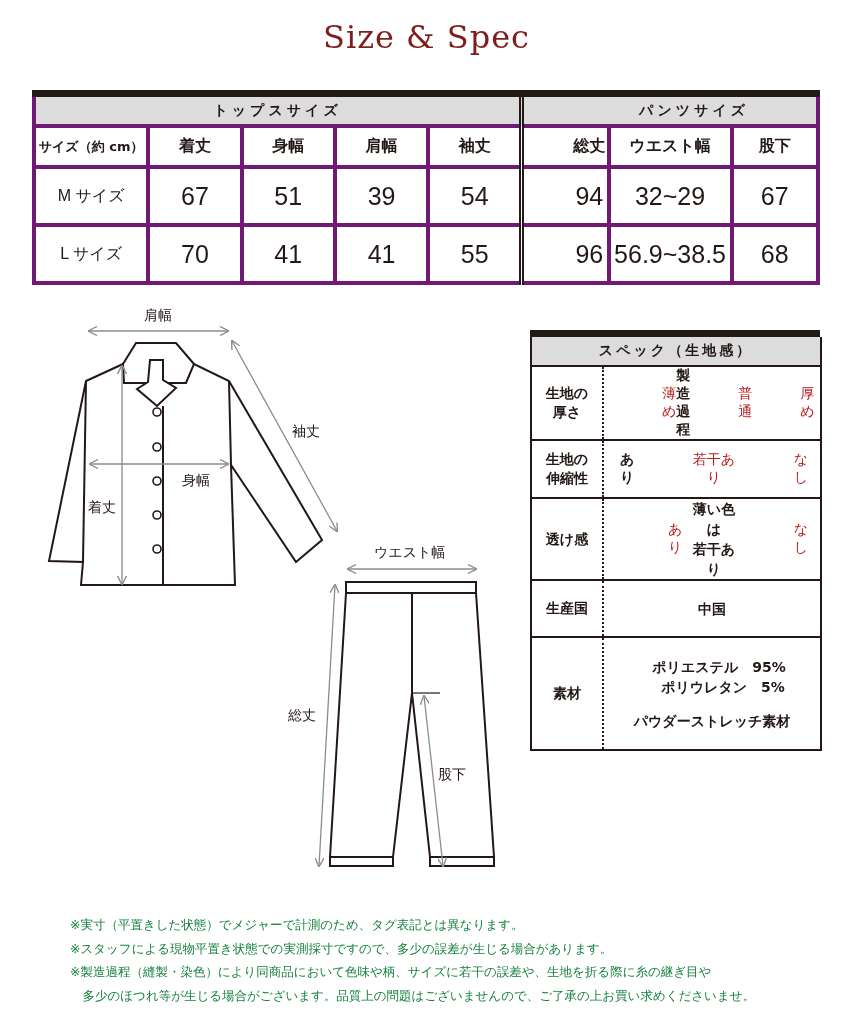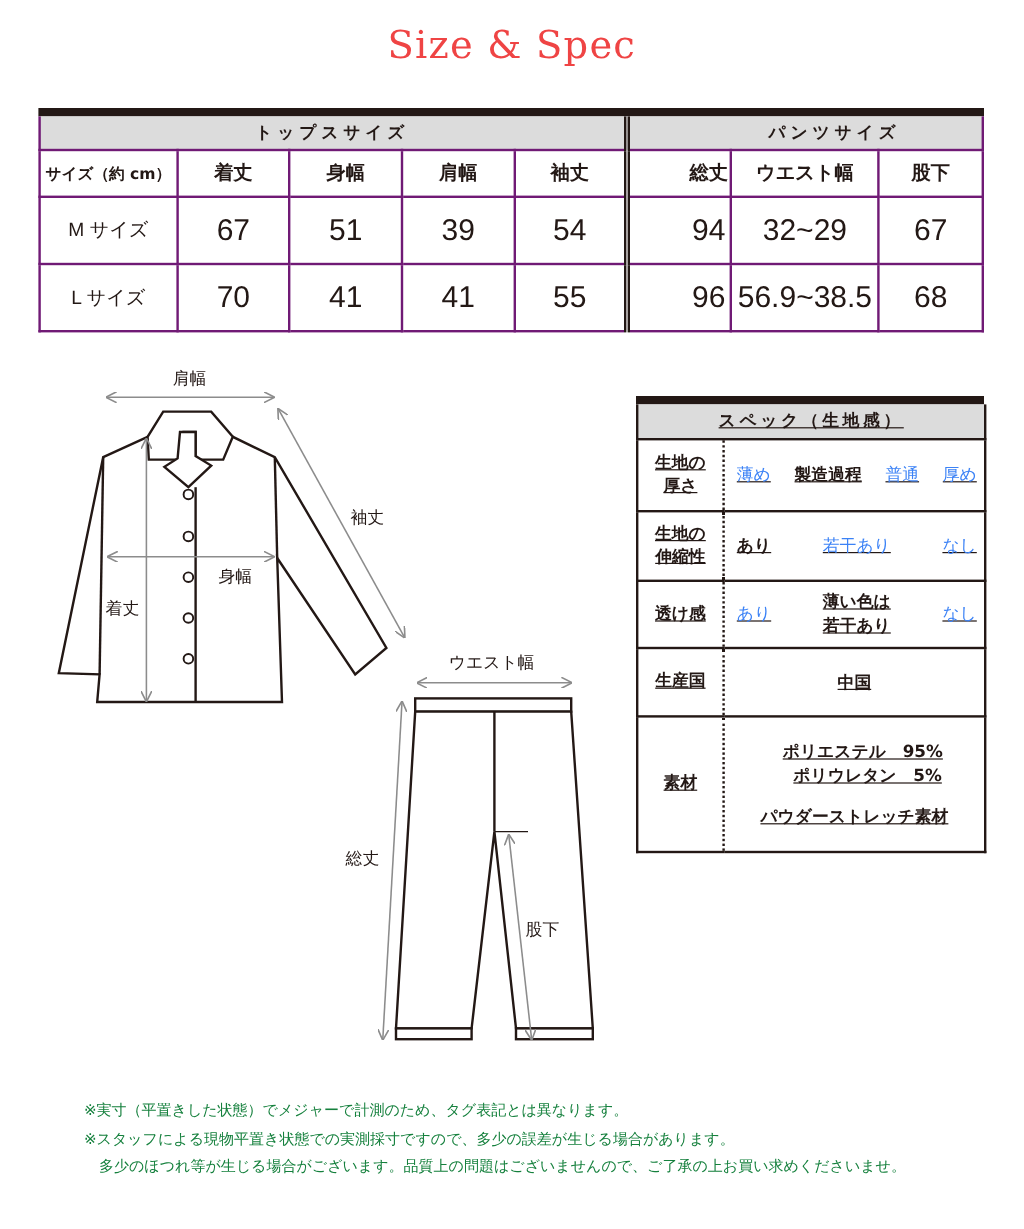--- a/index.html
+++ b/index.html
@@ -1,45 +1,45 @@
 <!DOCTYPE html>
 <html><head>
 <meta charset="utf-8">
 <style>
   html, body { margin:0; padding:0; background:#ffffff; }
   body { width:853px; height:1024px; position:relative; overflow:hidden;
          font-family:"DejaVu Sans", sans-serif; color:#231815; }
   .abs { position:absolute; }
 
   .page-title { position:absolute; left:0; width:853px; top:18px; text-align:center;
-                font-family:"DejaVu Serif", serif; font-size:32px; color:#ef4444; letter-spacing:1px; }
+                font-family:"DejaVu Serif", serif; font-size:32px; color:#7f1d1d; letter-spacing:1px; }
 
   
   .size-table { position:absolute; left:32px; top:90px; width:788px; height:186px; }
   .size-topbar { position:absolute; left:0; top:0; width:788px; height:7px; background:#231815; }
   .size-table table { position:absolute; left:0; top:7px; border-collapse:collapse; table-layout:fixed; }
-  .size-table td { border:2px solid #701a75; text-align:center; padding:0; font-weight:bold; color:#231815; }
+  .size-table td { border:4px solid #701a75; text-align:center; padding:0; font-weight:bold; color:#231815; }
   .size-table .grp { background:#dcdcdc; height:27px; font-size:14px; letter-spacing:4px; border-top:none; }
   .size-table .colh { height:37px; font-size:16px; }
   .size-table .colh.first { font-size:13px; }
   .size-table .val { height:54px; font-size:25px; font-weight:normal; font-family:"Liberation Sans", sans-serif; }
   .size-table .rowh { font-size:16px; }
   .size-table .dbl { border-left:5px double #231815;padding-left:48px; }
 
   
   .spec { position:absolute; left:530px; top:330px; width:290px; height:383px; }
   .spec-topbar { position:absolute; left:0; top:0; width:290px; height:7px; background:#231815; }
-  .spec table { position:absolute; left:0; top:7px; width:290px; border-collapse:collapse; table-layout:fixed;text-decoration:underline; }
+  .spec table { position:absolute; left:0; top:7px; width:290px; border-collapse:collapse; table-layout:fixed; }
   .spec td { border:2px solid #231815; padding:0; text-align:center; font-weight:bold; }
   .spec .sh { background:#dcdcdc; height:28px; font-size:14px; letter-spacing:3px; border-top:none; }
   .spec .lbl { font-size:14px; line-height:19px; width:70px; border-right:none; }
   .spec .cont { border-left:2px dotted #231815; position:relative; }
   .spec .opts { display:flex; justify-content:space-between; align-items:center; padding:0 6px 0 10px; font-size:14px; }
   .spec .on { color:#231815; }
-  .spec .off { color:#3b82f6; font-weight:normal; }
+  .spec .off { color:#b91c1c; font-weight:normal;margin-left:48px; }
   .spec .center { font-size:14px; line-height:20px; }
 
   .label { position:absolute; font-size:14px; color:#231815; }
   .notes { position:absolute; left:70px; top:913px; font-size:12.5px; color:#15803d; line-height:23.5px; }
   .notes div { white-space:nowrap; }
 </style>
 </head>
 <body>
 
 <div class="page-title">Size &amp; Spec</div>
@@ -201,14 +201,15 @@
         <div style="margin-top:14px">パウダーストレッチ素材</div>
       </td>
     </tr>
   </tbody>
     </table>
 </div>
 
 <div class="notes">
   <div>※実寸（平置きした状態）でメジャーで計測のため、タグ表記とは異なります。</div>
   <div>※スタッフによる現物平置き状態での実測採寸ですので、多少の誤差が生じる場合があります。</div>
+  <div>※製造過程（縫製・染色）により同商品において色味や柄、サイズに若干の誤差や、生地を折る際に糸の継ぎ目や</div>
   <div>　多少のほつれ等が生じる場合がございます。品質上の問題はございませんので、ご了承の上お買い求めくださいませ。</div>
 </div>
 
 </body></html>

